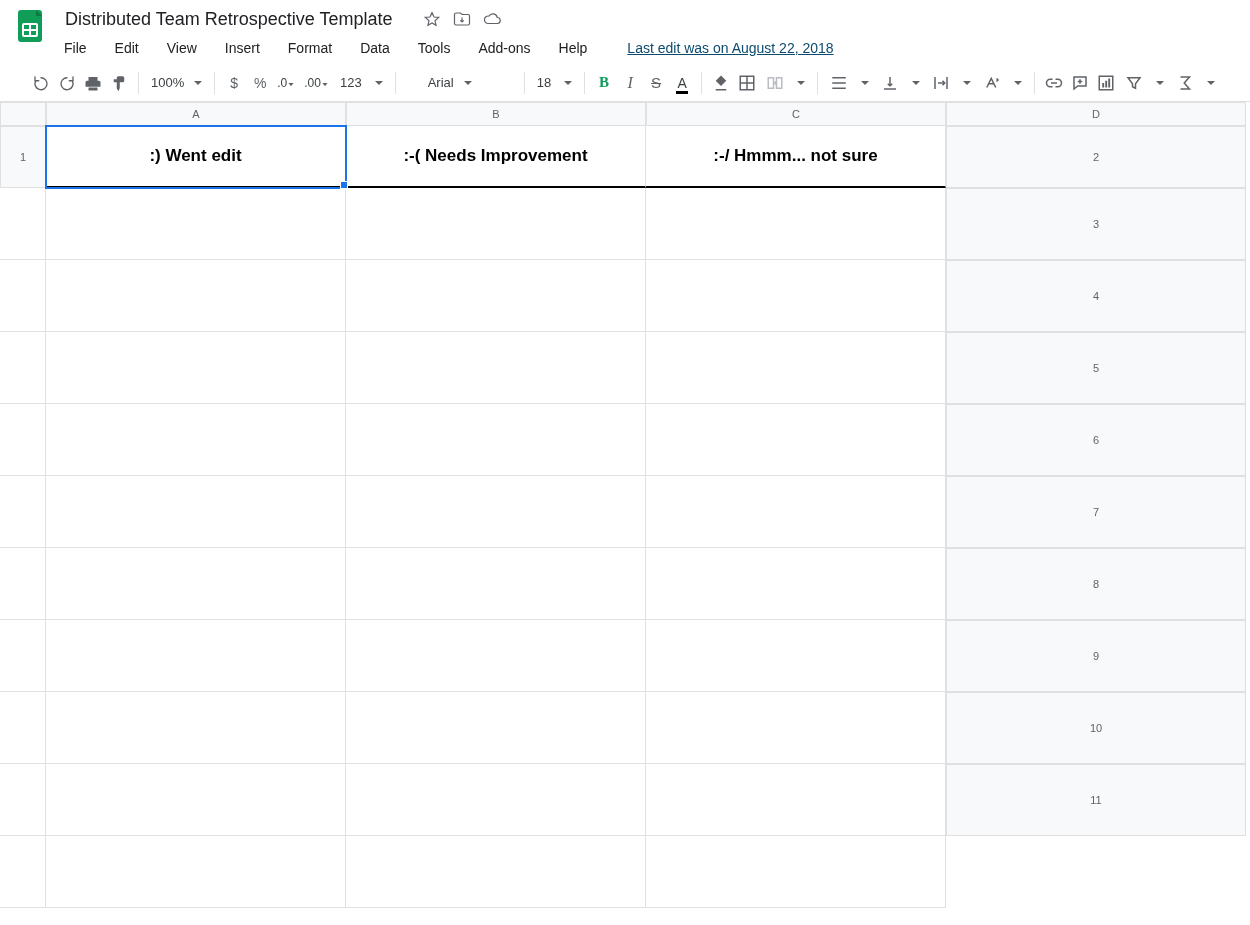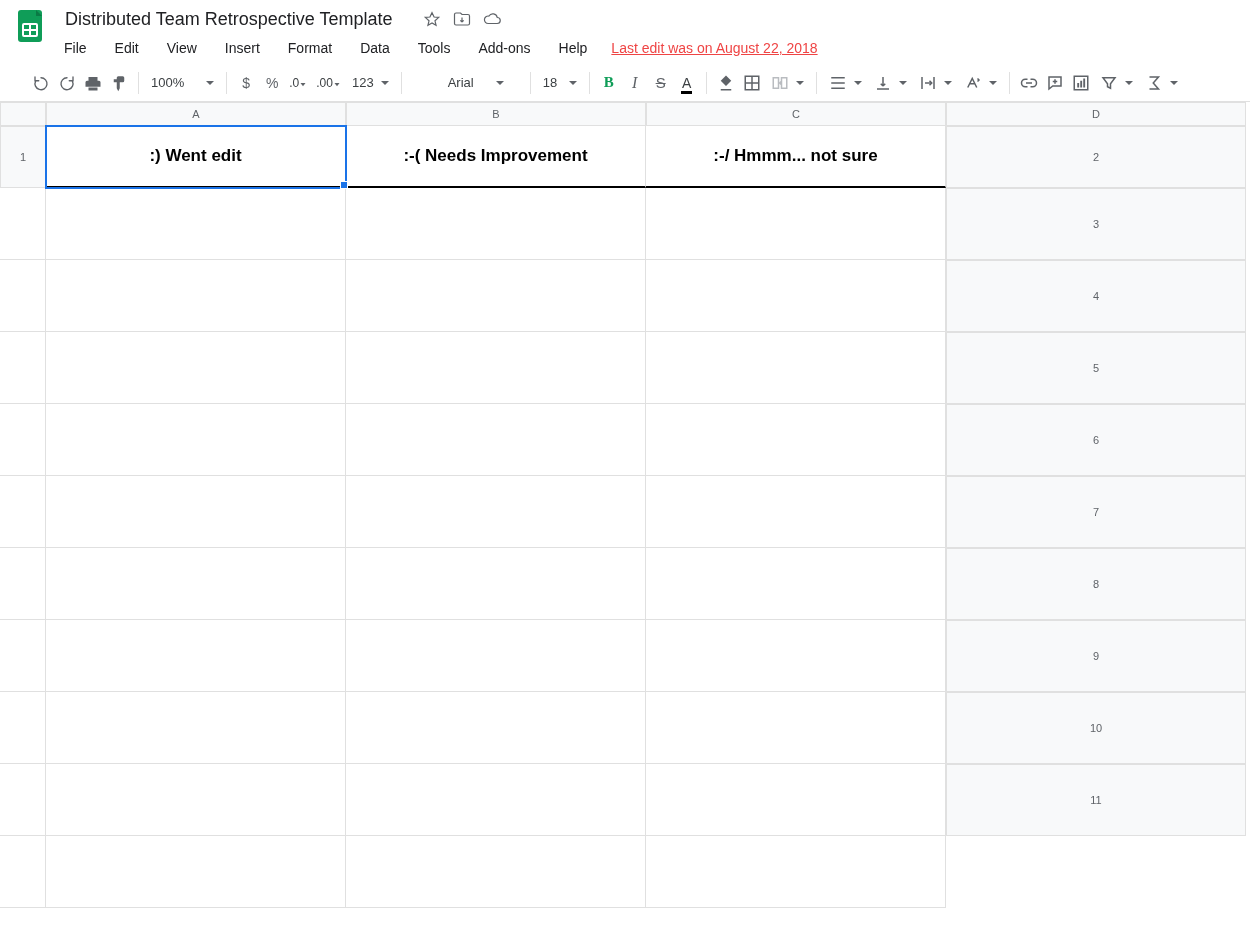--- a/index.html
+++ b/index.html
@@ -40,22 +40,22 @@
     .title-icons .icon-btn:nth-child(3) svg { fill: none; stroke:#5f6368; stroke-width:1.6; }
 
     .menu-row { display: flex; align-items: center; gap: 12px; height: 28px; margin-top: 2px; }
     .menu-item {
       font-size: 14px; color: #202124;
       padding: 4px 8px;
       cursor: pointer;
     }
     .menu-item:first-child { padding-left: 4px; }
     .last-edit {
-      font-size: 14px; color: #ef4444;
-      margin-left: 4px;
+      font-size: 14px; color: #0c4a6e;
+      margin-left: 20px;
       text-decoration: underline;
       cursor: pointer;
     }
 
     
     .toolbar {
       display: flex; align-items: center;
       padding: 4px 10px 4px 28px;
       gap: 0;
       border-bottom: 1px solid #e0e0e0;
@@ -68,21 +68,21 @@
       min-width: 26px;
       display: inline-flex;
       align-items: center;
       justify-content: center;
       padding: 0 4px;
       cursor: pointer;
       color: #5f6368;
       position: relative;
     }
     .tool-btn svg { width: 18px; height: 18px; fill: #5f6368; }
-    .tool-drop { min-width: 0; padding: 0 6px; gap: 5px; }
+    .tool-drop { min-width: 0; padding: 0 6px; gap: 11px; }
     .tool-drop .caret { margin-left: 2px; }
     .caret {
       width: 0; height: 0; border-left: 4px solid transparent; border-right: 4px solid transparent;
       border-top: 4px solid #5f6368;
     }
     .sep {
       width: 1px; height: 22px; background: #e0e0e0;
       margin: 0 6px;
     }
     .toolbar .txt { font-size: 13px; color: #3c4043; white-space: nowrap; }
@@ -93,22 +93,22 @@
     .color-A::after {
       content: ""; position: absolute; left: -1px; right: -1px; bottom: -3px; height: 3px; background: #000;
     }
     .dollar, .percent { font-size: 14px; font-family: Arial; color:#5f6368; }
 
     
     .icon-box { width:18px; height:18px; display:inline-block; }
 
     .zoom-select, .font-select {
       height: 24px; display: inline-flex; align-items: center;
-      padding: 0 6px; gap: 20px; font-size: 13px; color:#3c4043;
-      min-width: 56px; justify-content: center;
+      padding: 0 6px; gap: 8px; font-size: 13px; color:#3c4043;
+      min-width: 56px; justify-content: flex-start;
     }
     .font-select { min-width: 96px; margin-left: 20px; }
     .num-select { min-width: 46px; justify-content: space-between; }
 
     
     .sheet {
       display: grid;
       grid-template-columns: 46px repeat(4, 300px);
       grid-template-rows: 24px 62px repeat(10, 72px);
       border-collapse: collapse;

